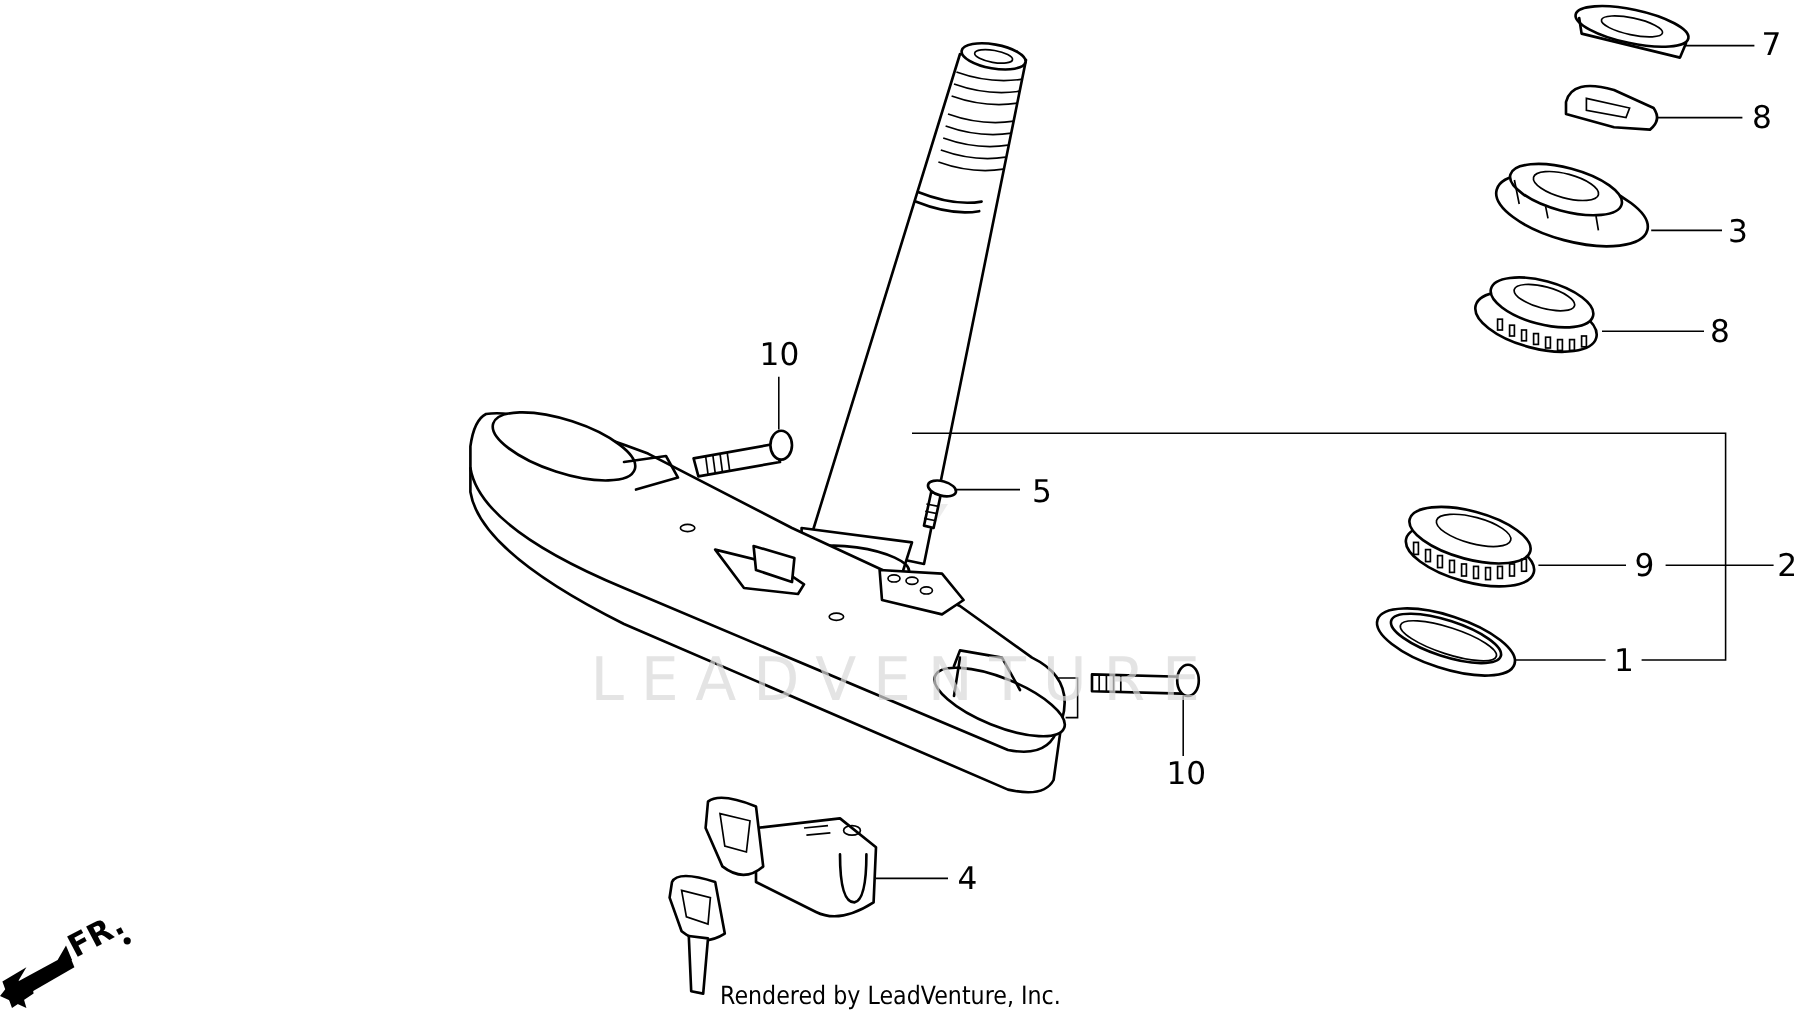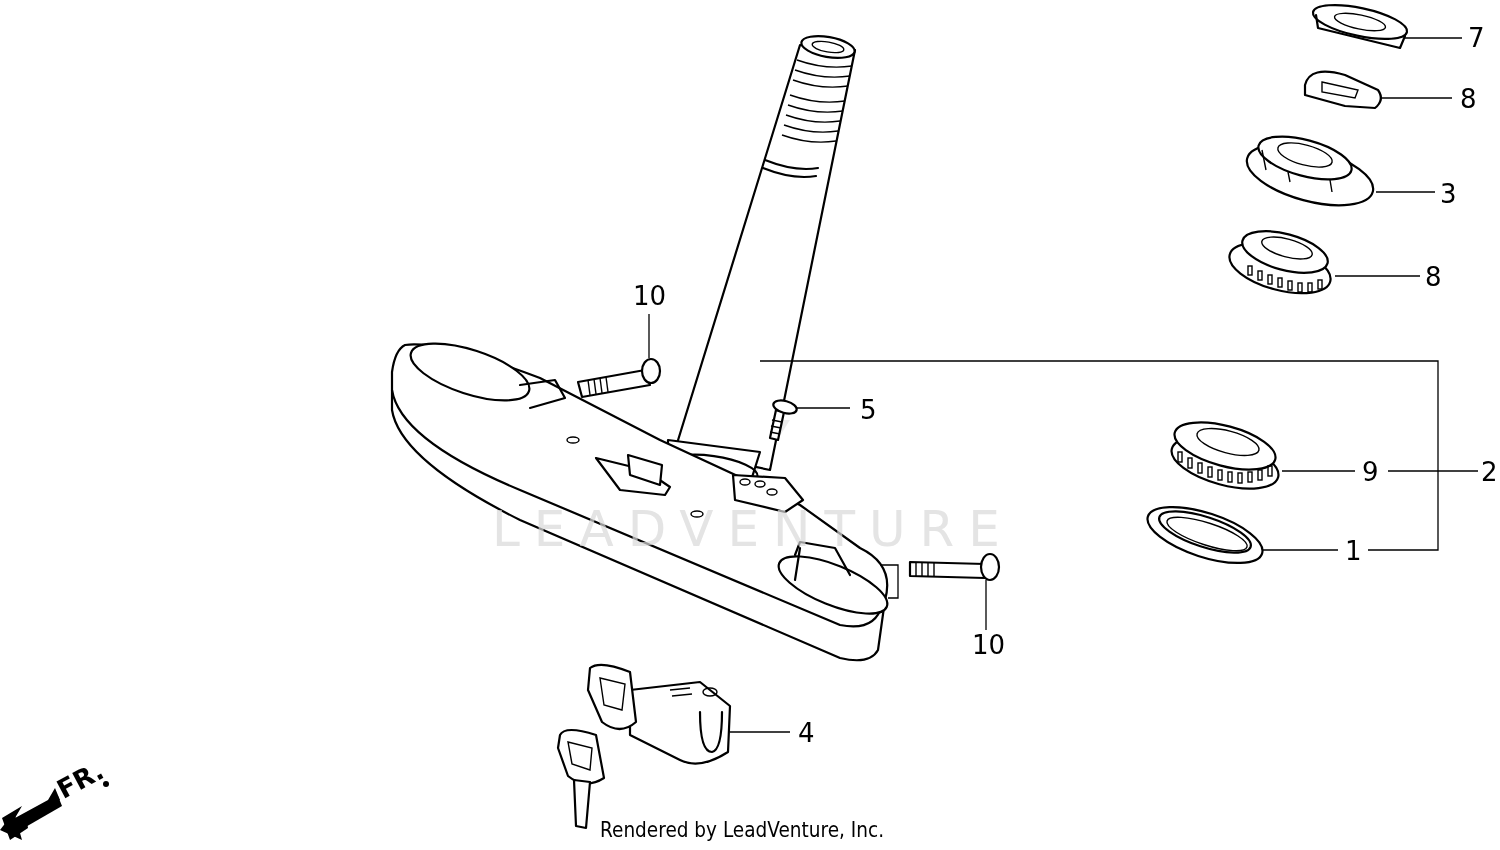--- a/index.html
+++ b/index.html
@@ -5,21 +5,21 @@
     html, body { margin: 0; padding: 0; background: #ffffff; }
     body { width: 1500px; height: 850px; position: relative; overflow: hidden;
            font-family: "Liberation Sans", sans-serif; }
     #diagram { position: absolute; left: 0; top: 0; width: 1500px; height: 850px; }
     .ln { fill: none; stroke: #000; stroke-width: 2.2; stroke-linejoin: round; stroke-linecap: round; }
     .ln-thin { fill: none; stroke: #000; stroke-width: 1.4; }
     .fillw { fill: #fff; stroke: #000; stroke-width: 2.2; stroke-linejoin: round; }
     .leader { fill: none; stroke: #000; stroke-width: 1.3; }
     .callout { position: absolute; font-family: "DejaVu Sans", sans-serif; font-size: 26px;
                color: #000; line-height: 1; cursor: pointer; }
-    .watermark { position: absolute; left: 492px; top: 500px; font-family: "DejaVu Sans", sans-serif;
+    .watermark { position: absolute; left: 492px; top: 537px; font-family: "DejaVu Sans", sans-serif;
                  font-size: 50px; letter-spacing: 14px; color: #d9d9d9; opacity: 0.7;
                  font-weight: normal; pointer-events: none; }
     .footer { position: absolute; left: 600px; top: 818px; font-family: "DejaVu Sans", sans-serif;
               font-size: 21px; color: #000; transform: scaleX(0.88); transform-origin: left top; }
     .fr-label { position: absolute; left: 52px; top: 778px; font-family: "DejaVu Sans", sans-serif;
                 font-weight: bold; font-size: 26px; transform: rotate(-28deg); transform-origin: left top; }
   </style>
 </head>
 <body>
 

